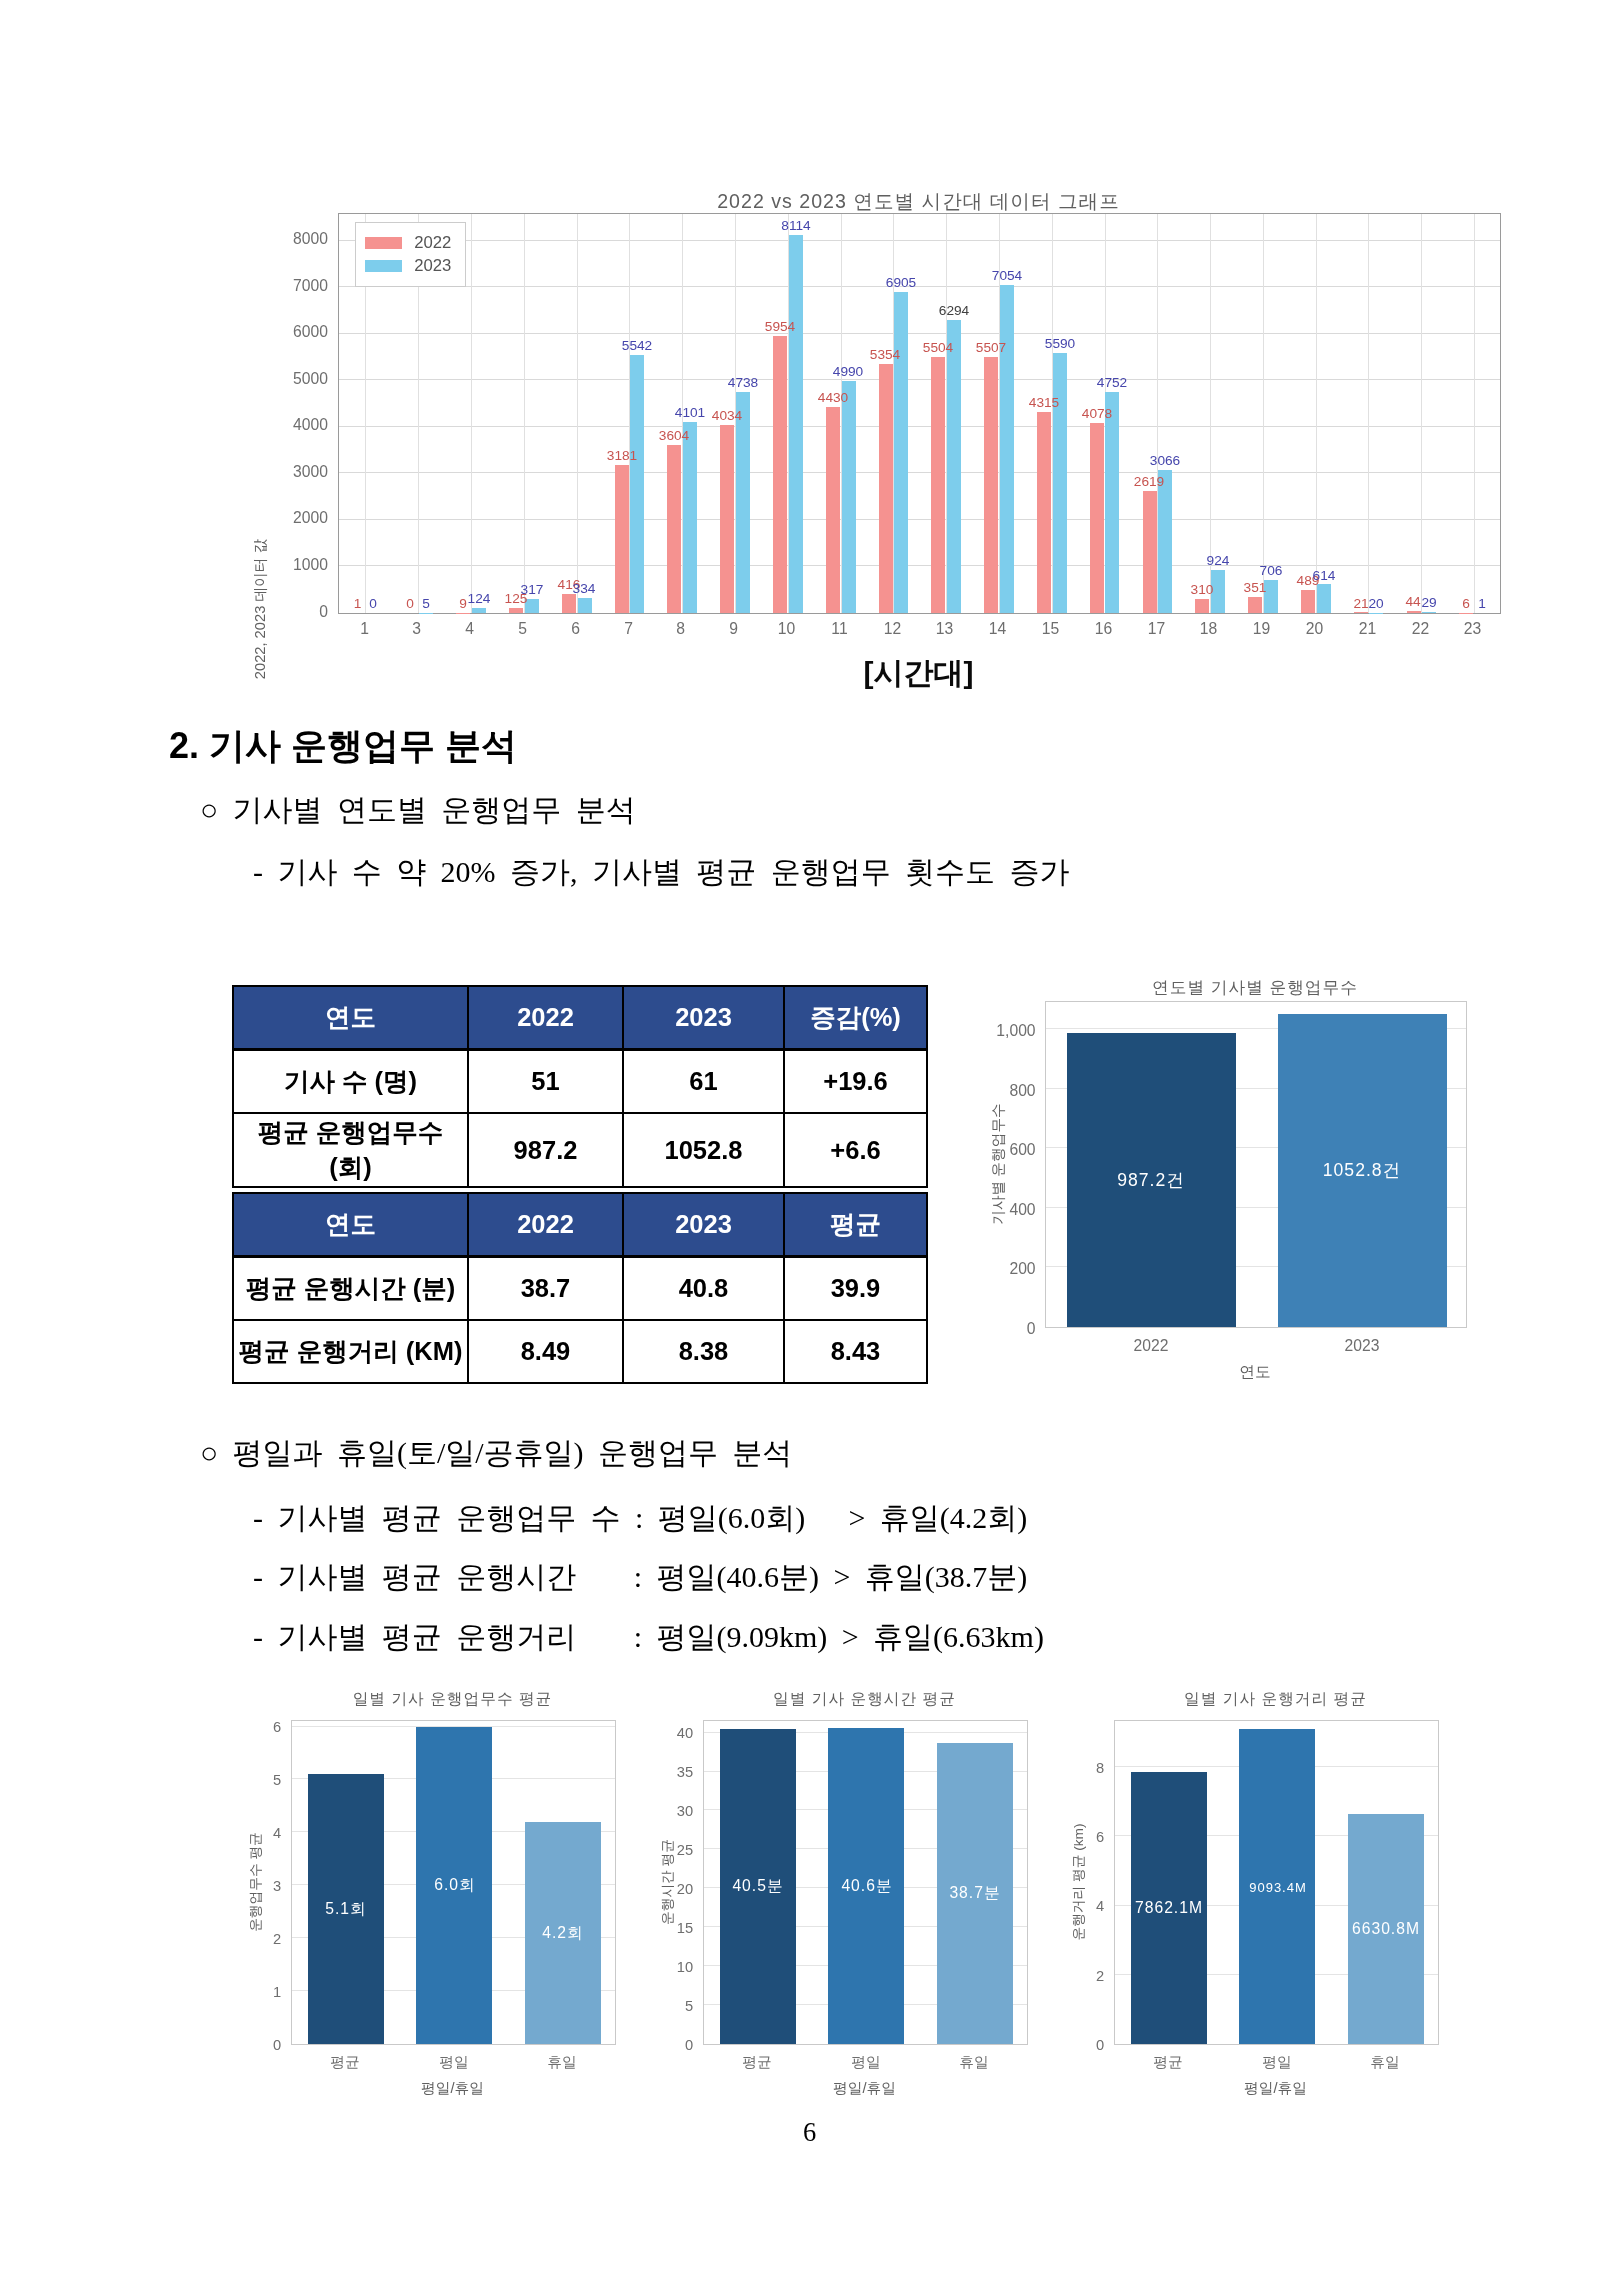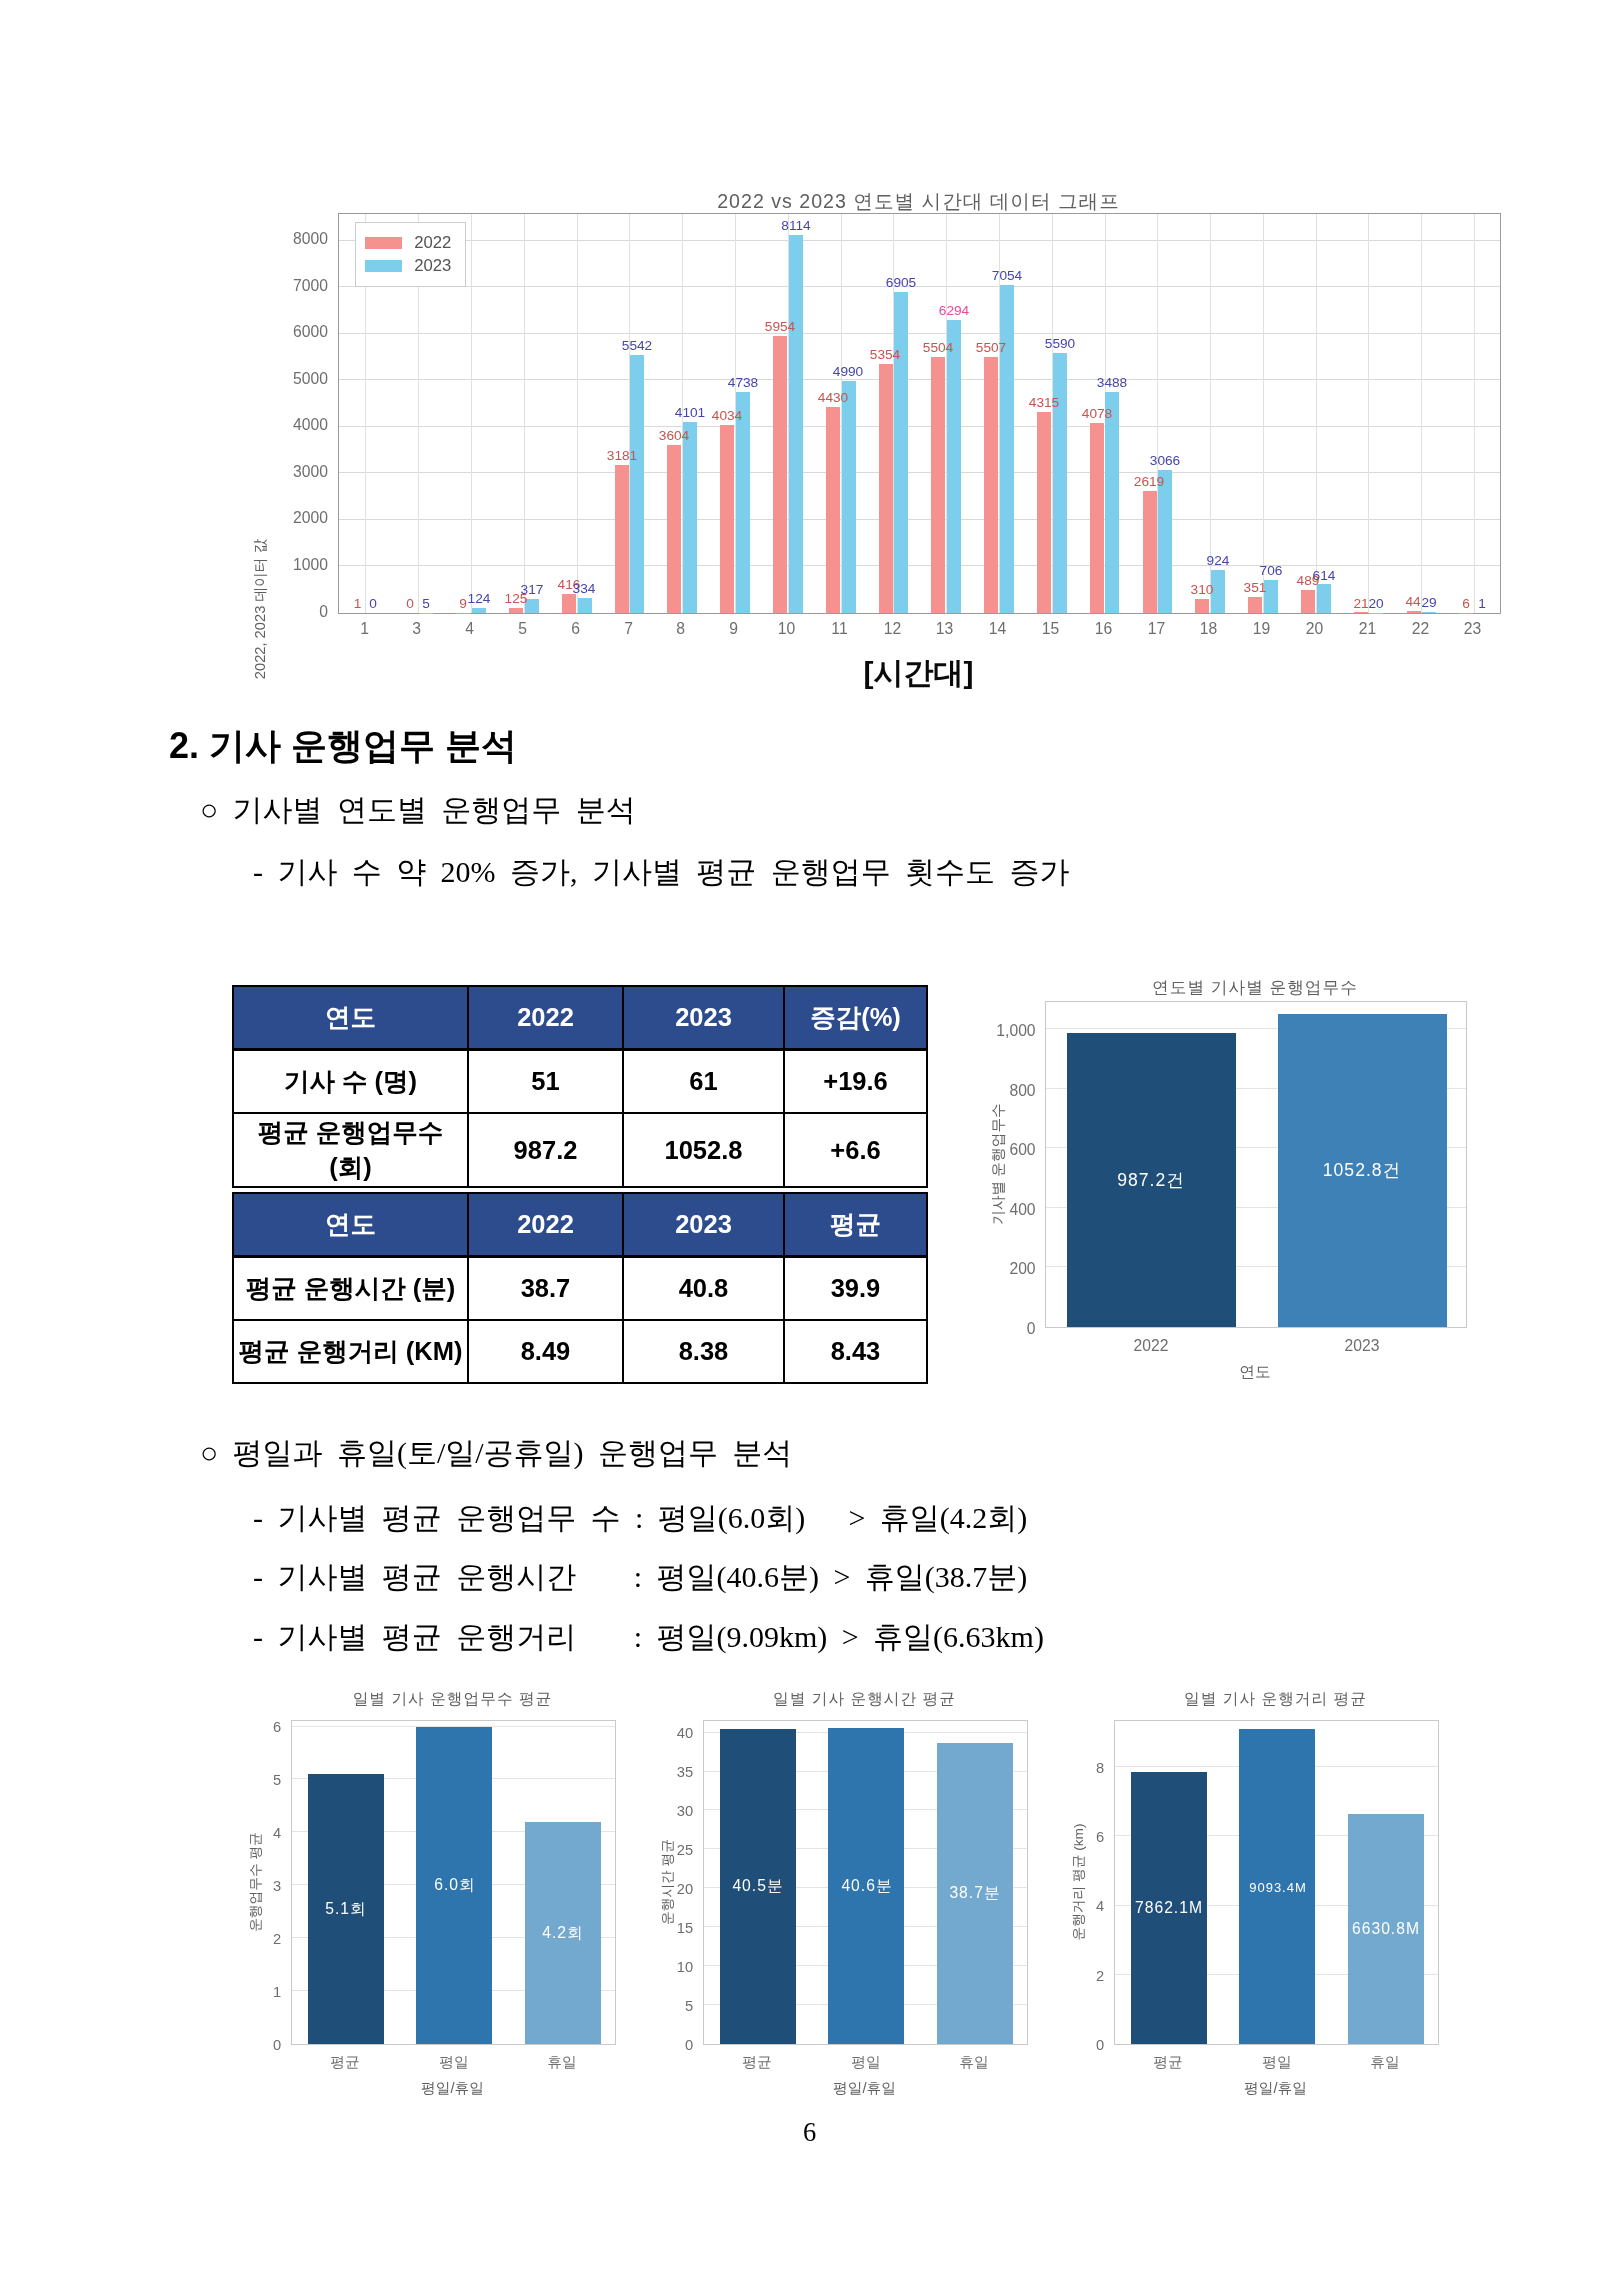--- a/index.html
+++ b/index.html
@@ -147,27 +147,27 @@
         <div class="vlabel" style="left: 351px; bottom: 193px; color: rgb(70, 70, 172); z-index: 3;">4101</div>
         <div class="bar" style="left: 397px; width: 13.7px; height: 221px; background: rgb(125, 205, 236); z-index: 2;"></div>
         <div class="vlabel" style="left: 404px; bottom: 223px; color: rgb(70, 70, 172); z-index: 3;">4738</div>
         <div class="bar" style="left: 450px; width: 13.7px; height: 378px; background: rgb(125, 205, 236); z-index: 2;"></div>
         <div class="vlabel" style="left: 457px; bottom: 380px; color: rgb(70, 70, 172); z-index: 3;">8114</div>
         <div class="bar" style="left: 503px; width: 13.7px; height: 232px; background: rgb(125, 205, 236); z-index: 2;"></div>
         <div class="vlabel" style="left: 509px; bottom: 234px; color: rgb(70, 70, 172); z-index: 3;">4990</div>
         <div class="bar" style="left: 555px; width: 13.7px; height: 321px; background: rgb(125, 205, 236); z-index: 2;"></div>
         <div class="vlabel" style="left: 562px; bottom: 323px; color: rgb(70, 70, 172); z-index: 3;">6905</div>
         <div class="bar" style="left: 608px; width: 13.7px; height: 293px; background: rgb(125, 205, 236); z-index: 2;"></div>
-        <div class="vlabel" style="left: 615px; bottom: 295px; color: #ec4899; z-index: 3;">6294</div>
+        <div class="vlabel" style="left: 615px; bottom: 295px; color: #404040; z-index: 3;">6294</div>
         <div class="bar" style="left: 661px; width: 13.7px; height: 328px; background: rgb(125, 205, 236); z-index: 2;"></div>
         <div class="vlabel" style="left: 668px; bottom: 330px; color: rgb(70, 70, 172); z-index: 3;">7054</div>
         <div class="bar" style="left: 714px; width: 13.7px; height: 260px; background: rgb(125, 205, 236); z-index: 2;"></div>
         <div class="vlabel" style="left: 721px; bottom: 262px; color: rgb(70, 70, 172); z-index: 3;">5590</div>
         <div class="bar" style="left: 766px; width: 13.7px; height: 221px; background: rgb(125, 205, 236); z-index: 2;"></div>
-        <div class="vlabel" style="left: 773px; bottom: 223px; color: rgb(70, 70, 172); z-index: 3;">3488</div>
+        <div class="vlabel" style="left: 773px; bottom: 223px; color: rgb(70, 70, 172); z-index: 3;">4752</div>
         <div class="bar" style="left: 819px; width: 13.7px; height: 143px; background: rgb(125, 205, 236); z-index: 2;"></div>
         <div class="vlabel" style="left: 826px; bottom: 145px; color: rgb(70, 70, 172); z-index: 3;">3066</div>
         <div class="bar" style="left: 872px; width: 13.7px; height: 43px; background: rgb(125, 205, 236); z-index: 2;"></div>
         <div class="vlabel" style="left: 879px; bottom: 45px; color: rgb(70, 70, 172); z-index: 3;">924</div>
         <div class="bar" style="left: 925px; width: 13.7px; height: 33px; background: rgb(125, 205, 236); z-index: 2;"></div>
         <div class="vlabel" style="left: 932px; bottom: 35px; color: rgb(70, 70, 172); z-index: 3;">706</div>
         <div class="bar" style="left: 978px; width: 13.7px; height: 29px; background: rgb(125, 205, 236); z-index: 2;"></div>
         <div class="vlabel" style="left: 985px; bottom: 30.5px; color: rgb(70, 70, 172); z-index: 3;">614</div>
         <div class="bar" style="left: 1030px; width: 13.7px; height: 0.9px; background: rgb(125, 205, 236); z-index: 2;"></div>
         <div class="vlabel" style="left: 1037px; bottom: 2.9px; color: rgb(70, 70, 172); z-index: 3;">20</div>

